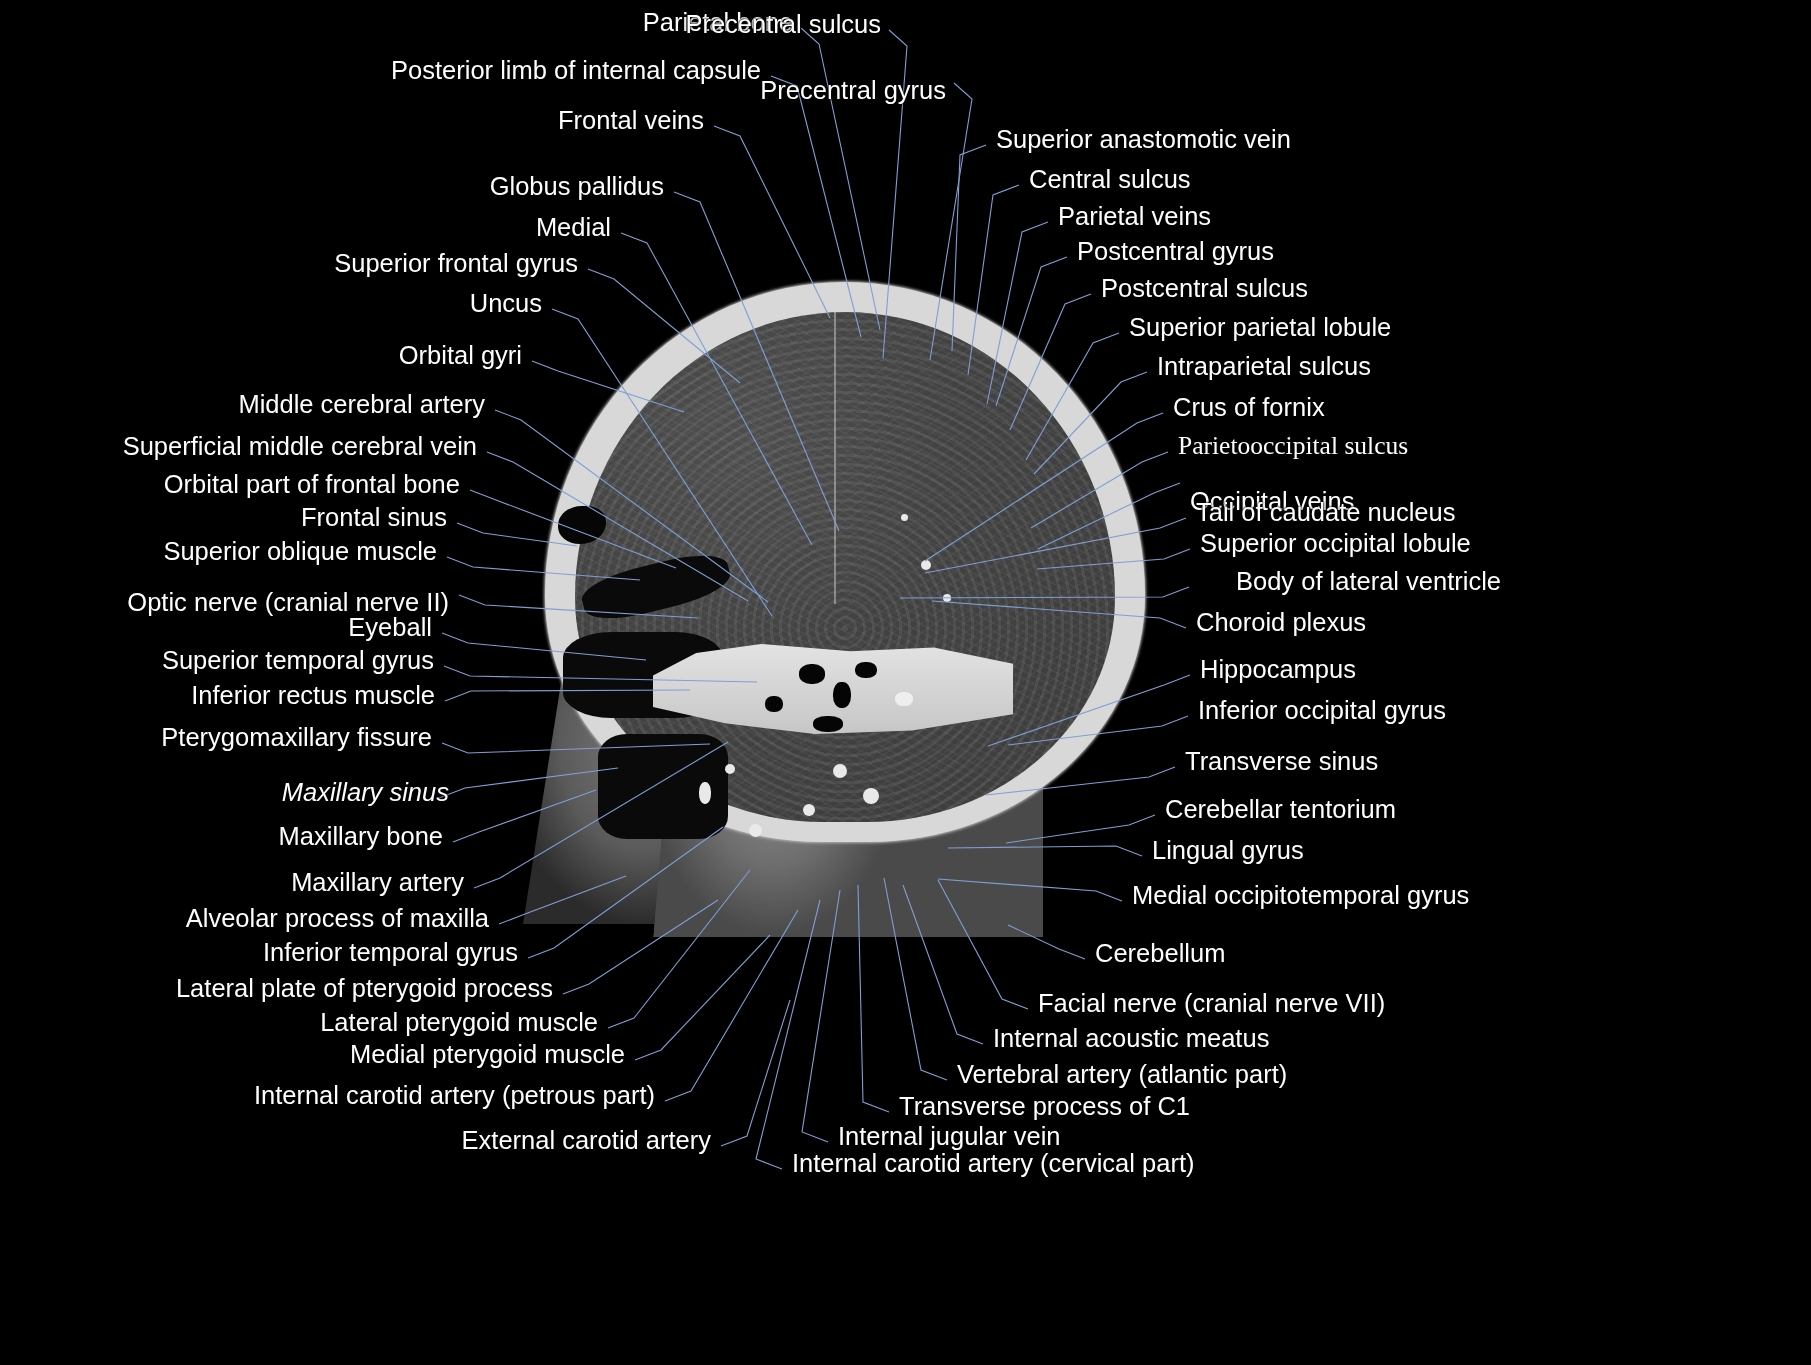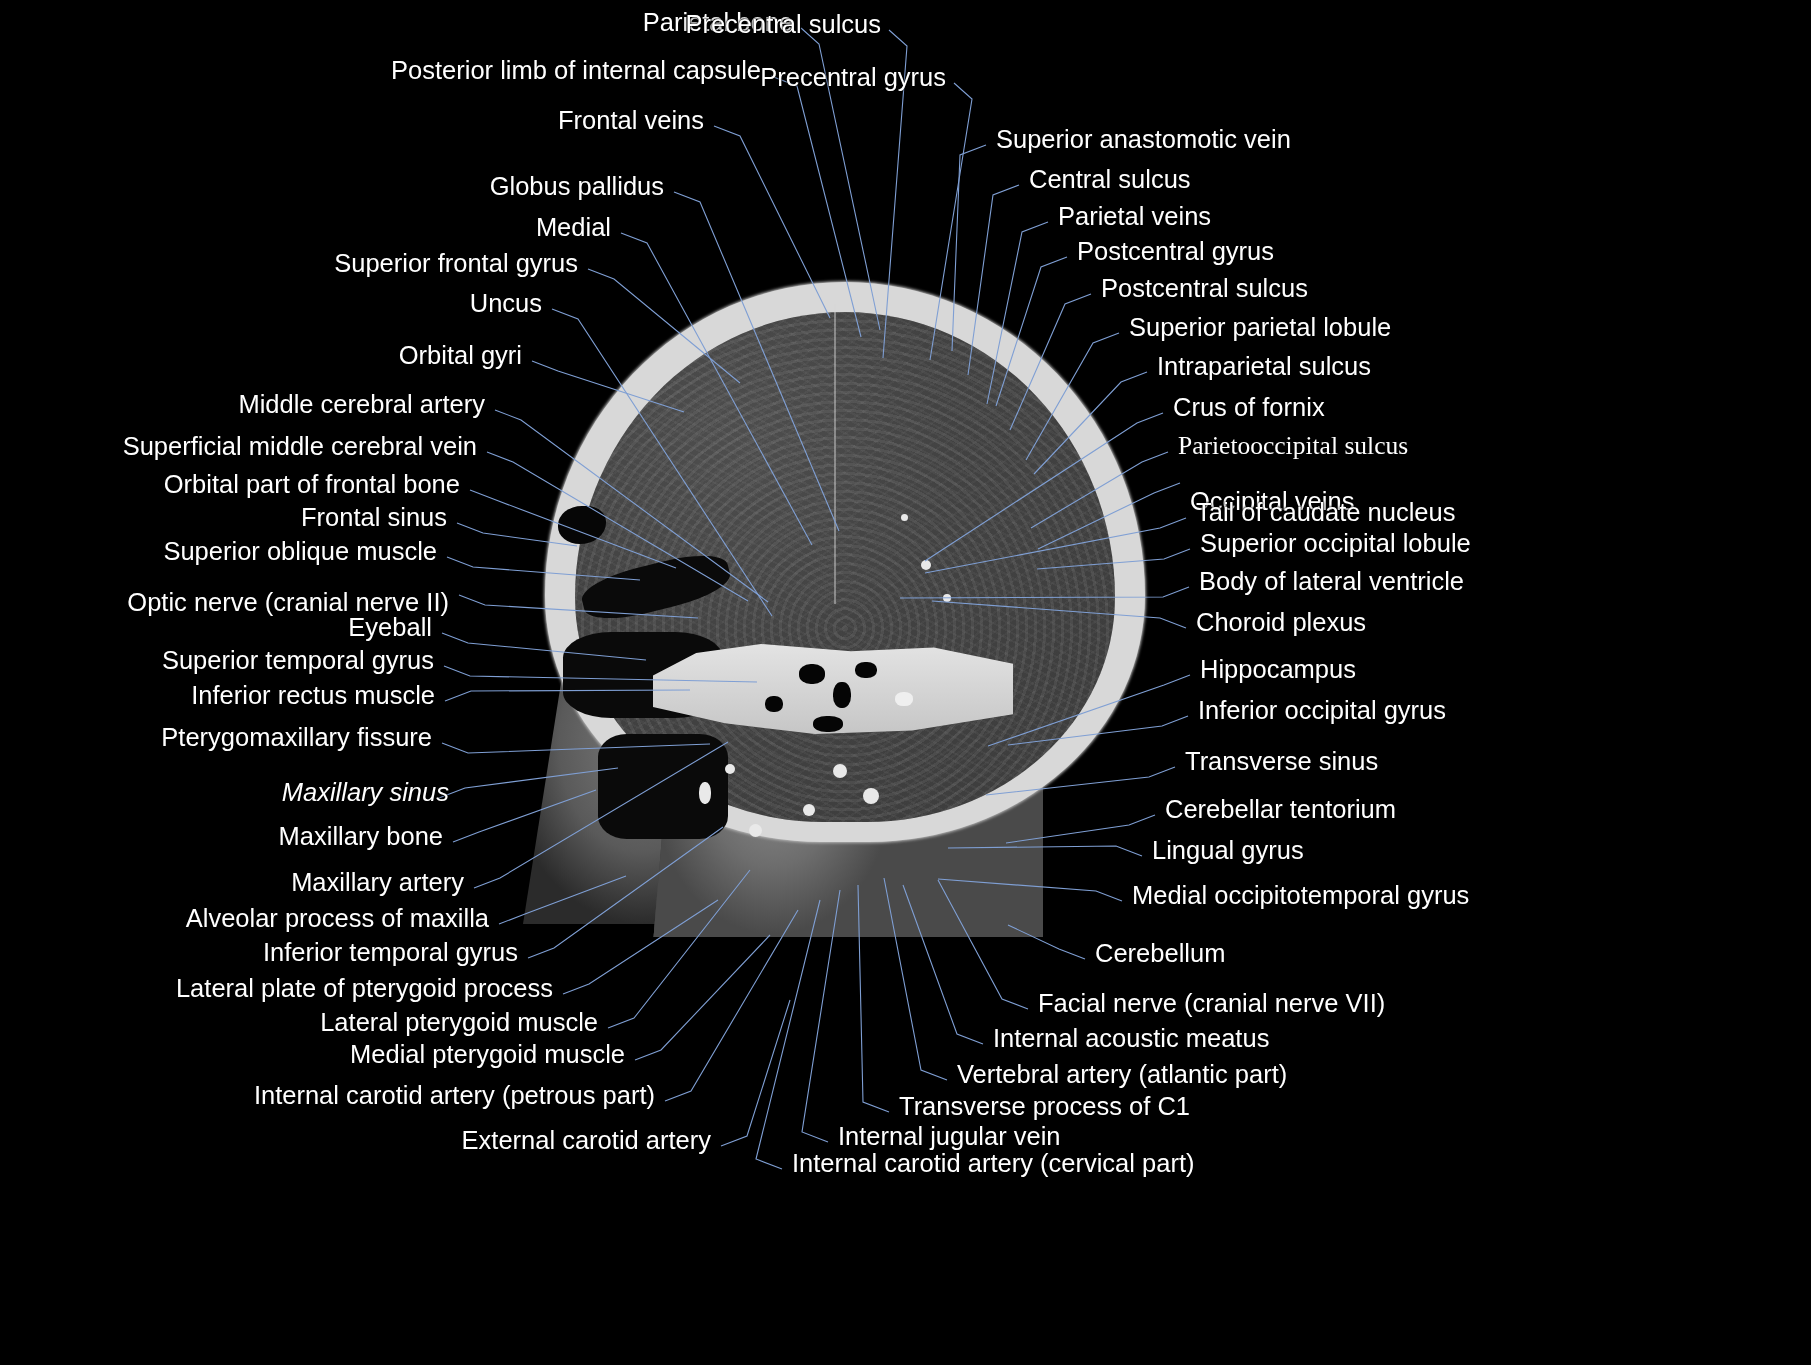--- a/index.html
+++ b/index.html
@@ -167,21 +167,21 @@
       <path d="M 983 1044 L 957 1034 L 903 885" stroke="#7f9fd4" stroke-width="1.1" fill="none"></path>
       <path d="M 947 1080 L 921 1070 L 884 878" stroke="#7f9fd4" stroke-width="1.1" fill="none"></path>
       <path d="M 889 1112 L 863 1102 L 858 885" stroke="#7f9fd4" stroke-width="1.1" fill="none"></path>
       <path d="M 828 1142 L 802 1132 L 840 890" stroke="#7f9fd4" stroke-width="1.1" fill="none"></path>
       <path d="M 782 1169 L 756 1159 L 820 900" stroke="#7f9fd4" stroke-width="1.1" fill="none"></path>
     </svg>
 
   <div id="labels">
       <div class="lbl r" style="left: 793px; top: 22px;">Parietal bone</div>
       <div class="lbl r" style="left: 881px; top: 24px; text-align: center;">Precentral sulcus</div>
-      <div class="lbl r" style="left: 946px; top: 77px; text-align: right;">Precentral gyrus</div>
+      <div class="lbl r" style="left: 946px; top: 90px; text-align: right;">Precentral gyrus</div>
       <div class="lbl r" style="left: 761px; top: 70px;">Posterior limb of internal capsule</div>
       <div class="lbl r" style="left: 704px; top: 120px;">Frontal veins</div>
       <div class="lbl r" style="left: 664px; top: 186px;">Globus pallidus</div>
       <div class="lbl r" style="left: 611px; top: 227px;">Medial</div>
       <div class="lbl r" style="left: 578px; top: 263px;">Superior frontal gyrus</div>
       <div class="lbl r" style="left: 542px; top: 303px;">Uncus</div>
       <div class="lbl r" style="left: 522px; top: 355px;">Orbital gyri</div>
       <div class="lbl r" style="left: 485px; top: 404px;">Middle cerebral artery</div>
       <div class="lbl r" style="left: 477px; top: 446px;">Superficial middle cerebral vein</div>
       <div class="lbl r" style="left: 460px; top: 484px;">Orbital part of frontal bone</div>
@@ -207,21 +207,21 @@
       <div class="lbl l" style="left: 1058px; top: 216px;">Parietal veins</div>
       <div class="lbl l" style="left: 1077px; top: 251px;">Postcentral gyrus</div>
       <div class="lbl l" style="left: 1101px; top: 288px;">Postcentral sulcus</div>
       <div class="lbl l" style="left: 1129px; top: 327px;">Superior parietal lobule</div>
       <div class="lbl l" style="left: 1157px; top: 366px;">Intraparietal sulcus</div>
       <div class="lbl l" style="left: 1173px; top: 407px;">Crus of fornix</div>
       <div class="lbl l" style="left: 1178px; top: 446px; font-family: Liberation Serif, serif;">Parietooccipital sulcus</div>
       <div class="lbl l" style="left: 1190px; top: 477px; margin-top: 24px;">Occipital veins</div>
       <div class="lbl l" style="left: 1196px; top: 512px;">Tail of caudate nucleus</div>
       <div class="lbl l" style="left: 1200px; top: 543px;">Superior occipital lobule</div>
-      <div class="lbl l" style="left: 1199px; top: 581px; text-align: center;">Body of lateral ventricle</div>
+      <div class="lbl l" style="left: 1236px; top: 581px; text-align: center;">Body of lateral ventricle</div>
       <div class="lbl l" style="left: 1196px; top: 622px;">Choroid plexus</div>
       <div class="lbl l" style="left: 1200px; top: 669px;">Hippocampus</div>
       <div class="lbl l" style="left: 1198px; top: 710px;">Inferior occipital gyrus</div>
       <div class="lbl l" style="left: 1185px; top: 761px;">Transverse sinus</div>
       <div class="lbl l" style="left: 1165px; top: 809px;">Cerebellar tentorium</div>
       <div class="lbl l" style="left: 1152px; top: 850px;">Lingual gyrus</div>
       <div class="lbl l" style="left: 1132px; top: 895px;">Medial occipitotemporal gyrus</div>
       <div class="lbl l" style="left: 1095px; top: 953px;">Cerebellum</div>
       <div class="lbl l" style="left: 1038px; top: 1003px;">Facial nerve (cranial nerve VII)</div>
       <div class="lbl l" style="left: 993px; top: 1038px;">Internal acoustic meatus</div>

